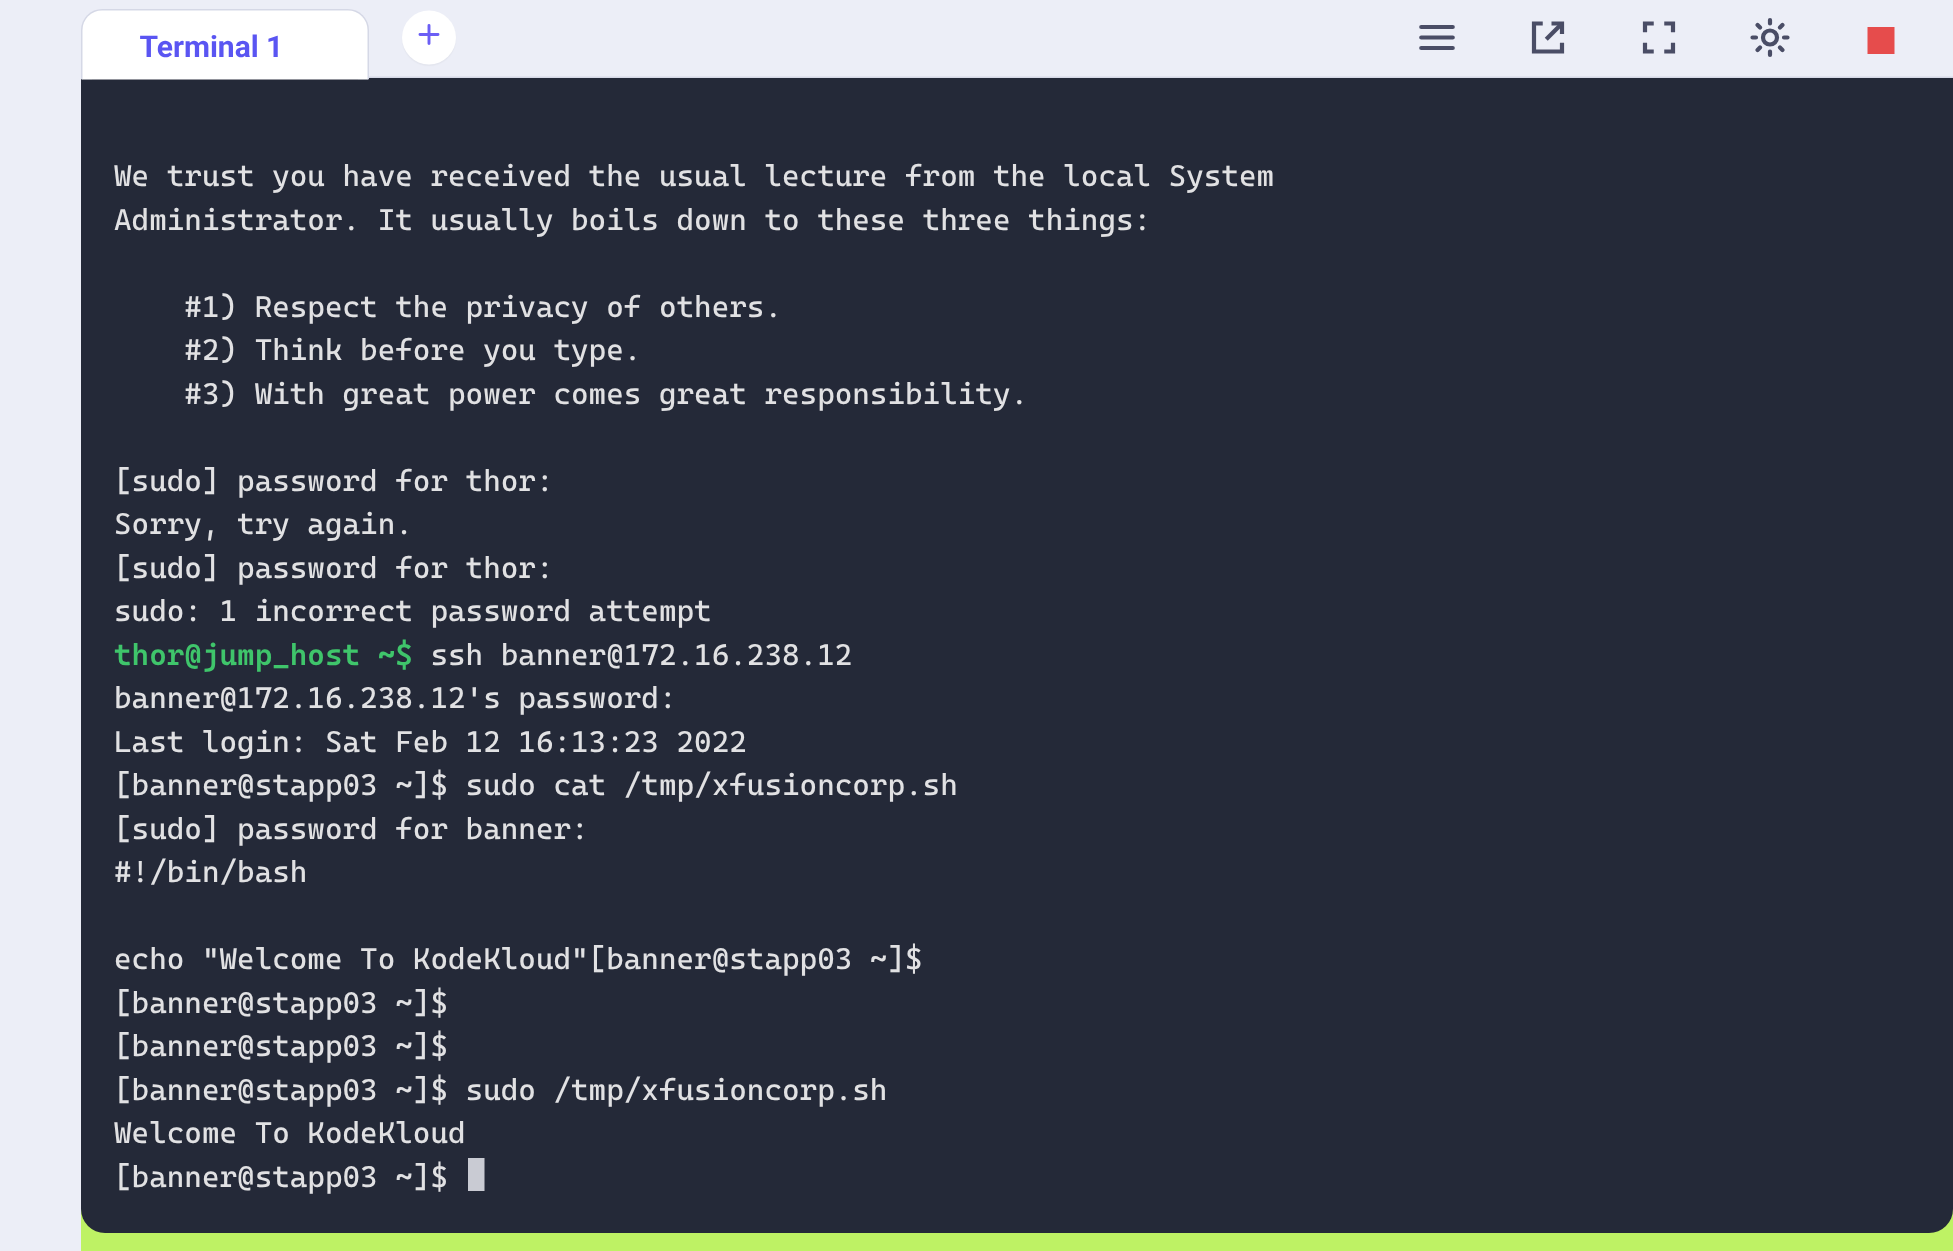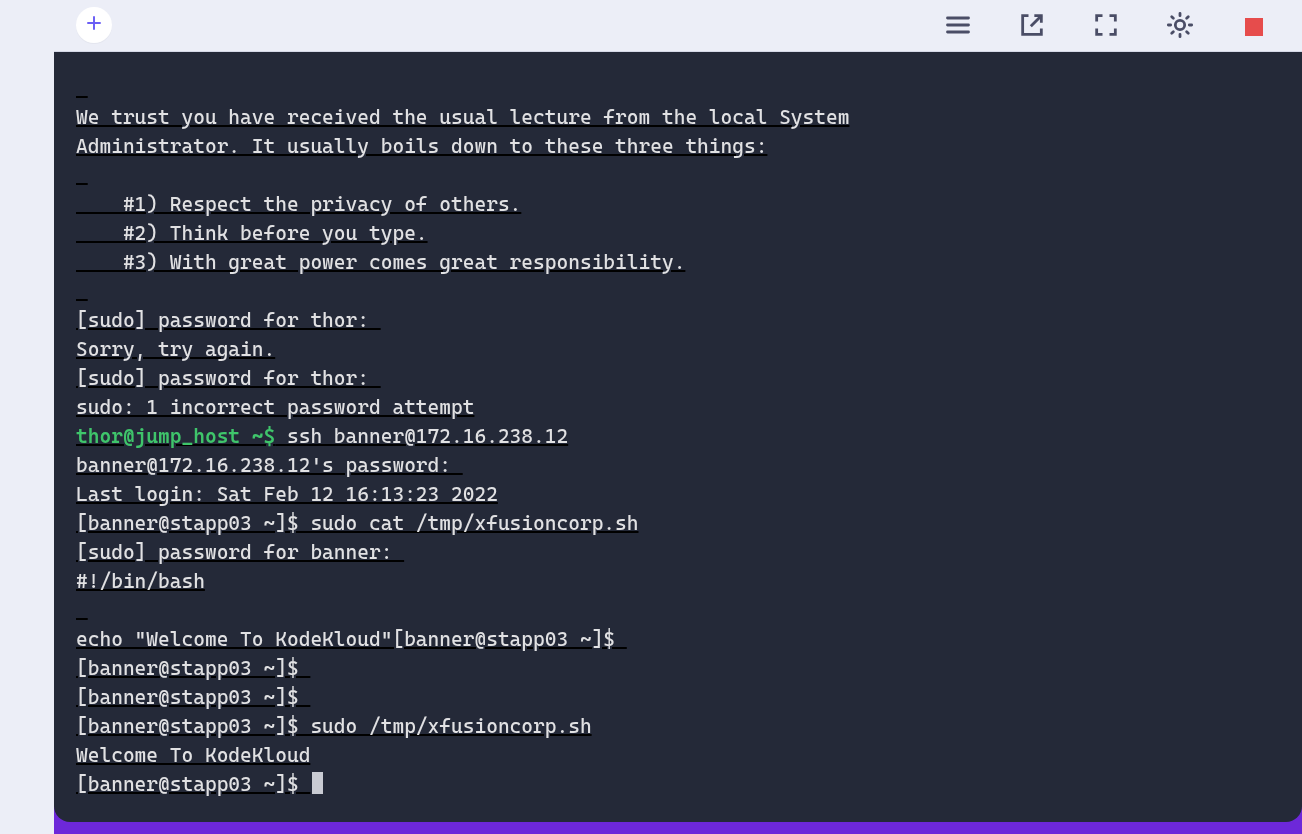--- a/index.html
+++ b/index.html
@@ -8,33 +8,36 @@
     .left-gutter { width: 54px; background: #eceef7; }
     .main { flex: 1; display: flex; flex-direction: column; }
     .tabbar { height: 52px; background: #eceef7; display: flex; align-items: flex-end; padding-left: 0; padding-right: 12px; border-bottom: 1.5px solid #d5d8e6; }
     .tab { background: #fff; border-top-left-radius: 14px; border-top-right-radius: 14px; padding: 12px 56px 10px 38px; font-size: 20px; font-weight: 700; color: #5a55f2; position: relative; margin-bottom: -1.5px; border: 1.5px solid #d5d8e6; border-bottom: none; }
     .tab-add { width: 36px; height: 36px; margin-left: 22px; margin-bottom: 8px; border-radius: 50%; background: #fff; display: flex; align-items: center; justify-content: center; cursor: pointer; box-shadow: 0 1px 1px rgba(0,0,0,.04); }
     .tab-add svg { width: 18px; height: 18px; stroke: #6b5ef5; stroke-width: 2.6; }
     .tabbar-right { margin-left: auto; display: flex; align-items: center; gap: 38px; padding-right: 18px; padding-bottom: 6px; }
     .icon-btn { width: 36px; height: 36px; display: flex; align-items: center; justify-content: center; cursor: pointer; color: #4a4d66; }
     .icon-btn svg { width: 28px; height: 28px; stroke: currentColor; stroke-width: 2.4; fill: none; }
     .red-square { width: 18px; height: 18px; background: #e64c4c; }
-    .term-wrap { flex: 1; padding: 0; background: #6d28d9; text-decoration: underline; }
+    .term-wrap { flex: 1; padding: 0; background: #bef264; }
     .terminal { background: #242938; color: #e1e1e3; border-bottom-left-radius: 16px; border-bottom-right-radius: 16px; padding: 22px 22px 28px 22px; font-family: "SFMono-Regular","Cascadia Mono","Consolas","Liberation Mono","Menlo",monospace; font-size: 20px; line-height: 29px; white-space: pre; height: 770px; overflow: hidden; }
     .green { color: #3fc56b; font-weight: 600; }
     .cursor-block { display: inline-block; width: 11px; height: 22px; background: #c9cbd3; vertical-align: -3px; margin-left: 2px; }
   </style>
 </head>
 <body>
 
 <div class="app">
   <div class="left-gutter"></div>
   <div class="main">
 
     <div class="tabbar">
+      <div class="tab">
+        <span>Terminal 1</span>
+      </div>
       <div class="tab-add">
         <span>
           <svg viewBox="0 0 24 24">
               <path d="M12 4 L12 20 M4 12 L20 12" stroke-linecap="round"></path>
             </svg>
         </span>
       </div>
       <div class="tabbar-right">
         <div class="icon-btn">
           <span>

